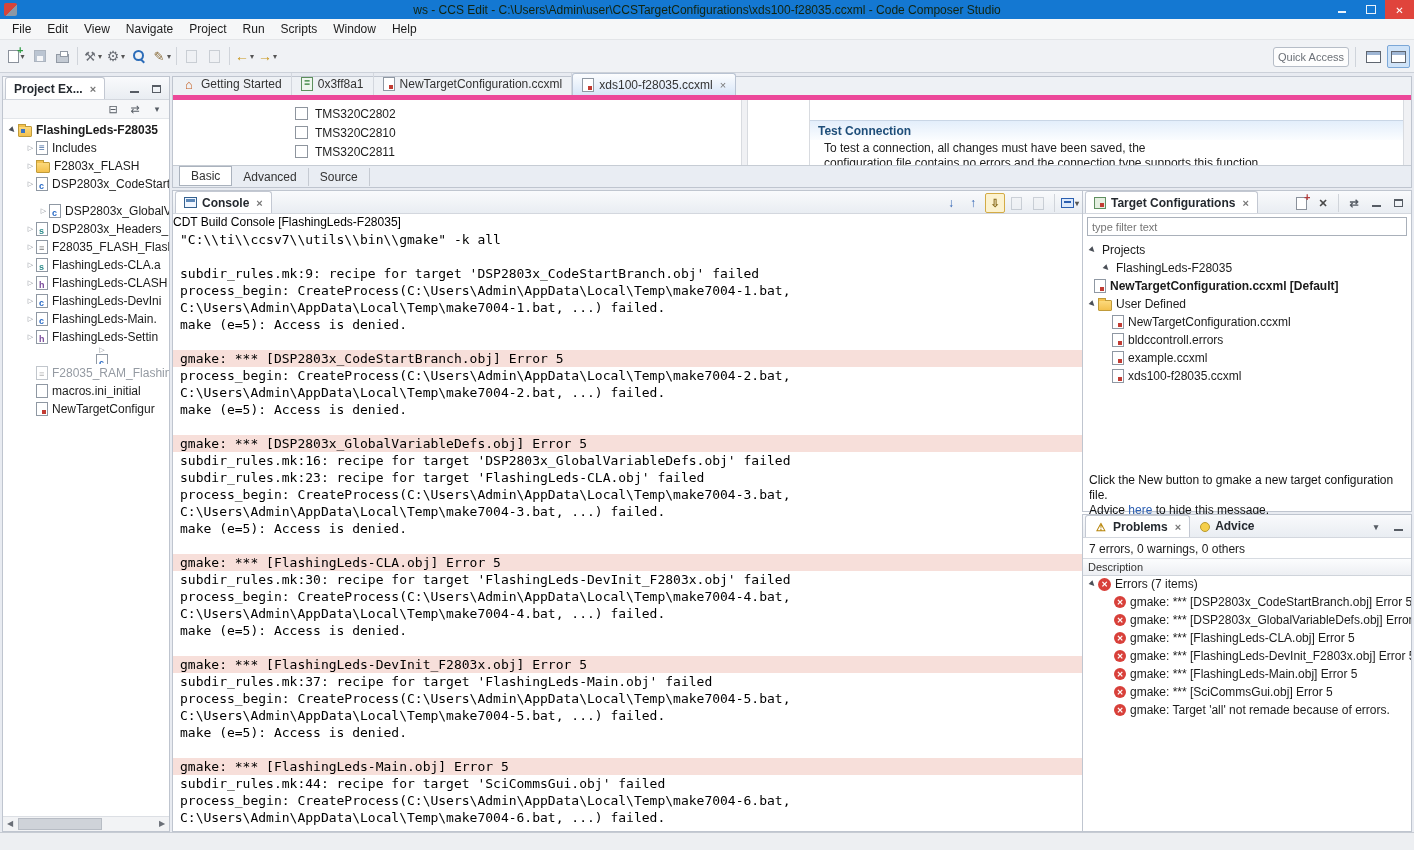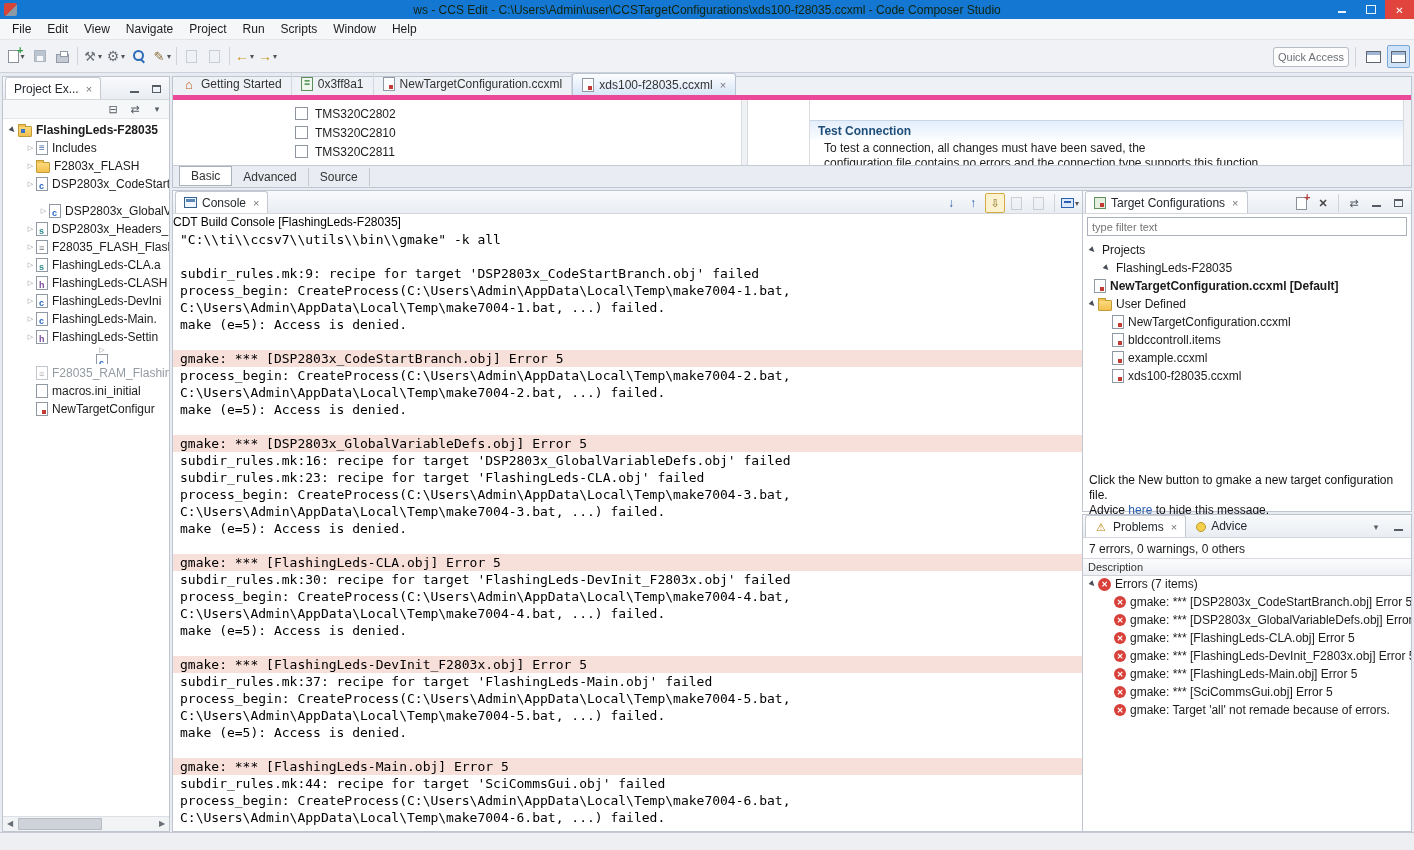--- a/index.html
+++ b/index.html
@@ -99,21 +99,21 @@
   .ic-console-view::before { content:""; position:absolute; top:1px; left:1px; right:1px; height:3px; background:#5b87b8; }
   .ic-target-view { width:12px; height:12px; border:1px solid #5f8f5f; background:#e4efe0; }
   .ic-target-view::after { content:""; position:absolute; right:1px; bottom:1px; width:4px; height:4px; background:#c23c33; }
   .ic-advice { width:10px; height:10px; background:#f5cf4a; border:1px solid #b89a2f; border-radius:50%; margin-top:2px; }
   .ic-error-group,.ic-error-item { width:13px; height:13px; background:#d8403a; border-radius:50%; }
   .ic-error-group::before,.ic-error-item::before { content:"✕"; position:absolute; left:50%; top:50%; transform:translate(-50%,-50%); color:#fff; font-size:8px; font-weight:bold; }
   .ic-error-item { width:12px; height:12px; }
 
   
   .part { position:absolute; background:#fff; border:1px solid #bfc5cf; }
-  .ptabs { height:23px; background:linear-gradient(#f9fafc,#e9edf2); border-bottom:1px solid #d3d7de; display:flex; align-items:center; position:relative; }
+  .ptabs { height:23px; background:linear-gradient(#f9fafc,#e9edf2); border-bottom:1px solid #d3d7de; display:flex; align-items:center; position:relative;font-weight:bold; }
   .ptab { height:22px; display:flex; align-items:center; padding:0 8px; margin-left:2px; font-size:12px; color:#24292f; gap:5px; white-space:nowrap; }
   .ptab.sel { background:#fff; border:1px solid #c3c8d2; border-bottom:none; border-radius:3px 3px 0 0; }
   .close { color:#777; font-size:11px; margin-left:2px; }
   .close::before { content:"×"; }
   .picons { position:absolute; right:3px; top:2px; display:flex; align-items:center; gap:2px; }
 
   
   .tree { position:absolute; left:0; right:0; overflow:hidden; }
   .trow { display:flex; align-items:center; height:18px; white-space:nowrap; overflow:hidden; }
   .tw { width:11px; flex:none; display:inline-block; text-align:center; font-size:7px; color:#4a4f57; }
@@ -688,21 +688,21 @@
 
       <div class="trow" style="padding-left: 18px;">
         <span class="tw arr-none"></span>
         <span class="gi ic-ccxml"></span>
         <span class="tlabel">NewTargetConfiguration.ccxml</span>
       </div>
 
       <div class="trow" style="padding-left: 18px;">
         <span class="tw arr-none"></span>
         <span class="gi ic-ccxml"></span>
-        <span class="tlabel">bldccontroll.items</span>
+        <span class="tlabel">bldccontroll.errors</span>
       </div>
 
       <div class="trow" style="padding-left: 18px;">
         <span class="tw arr-none"></span>
         <span class="gi ic-ccxml"></span>
         <span class="tlabel">example.ccxml</span>
       </div>
 
       <div class="trow" style="padding-left: 18px;">
         <span class="tw arr-none"></span>

